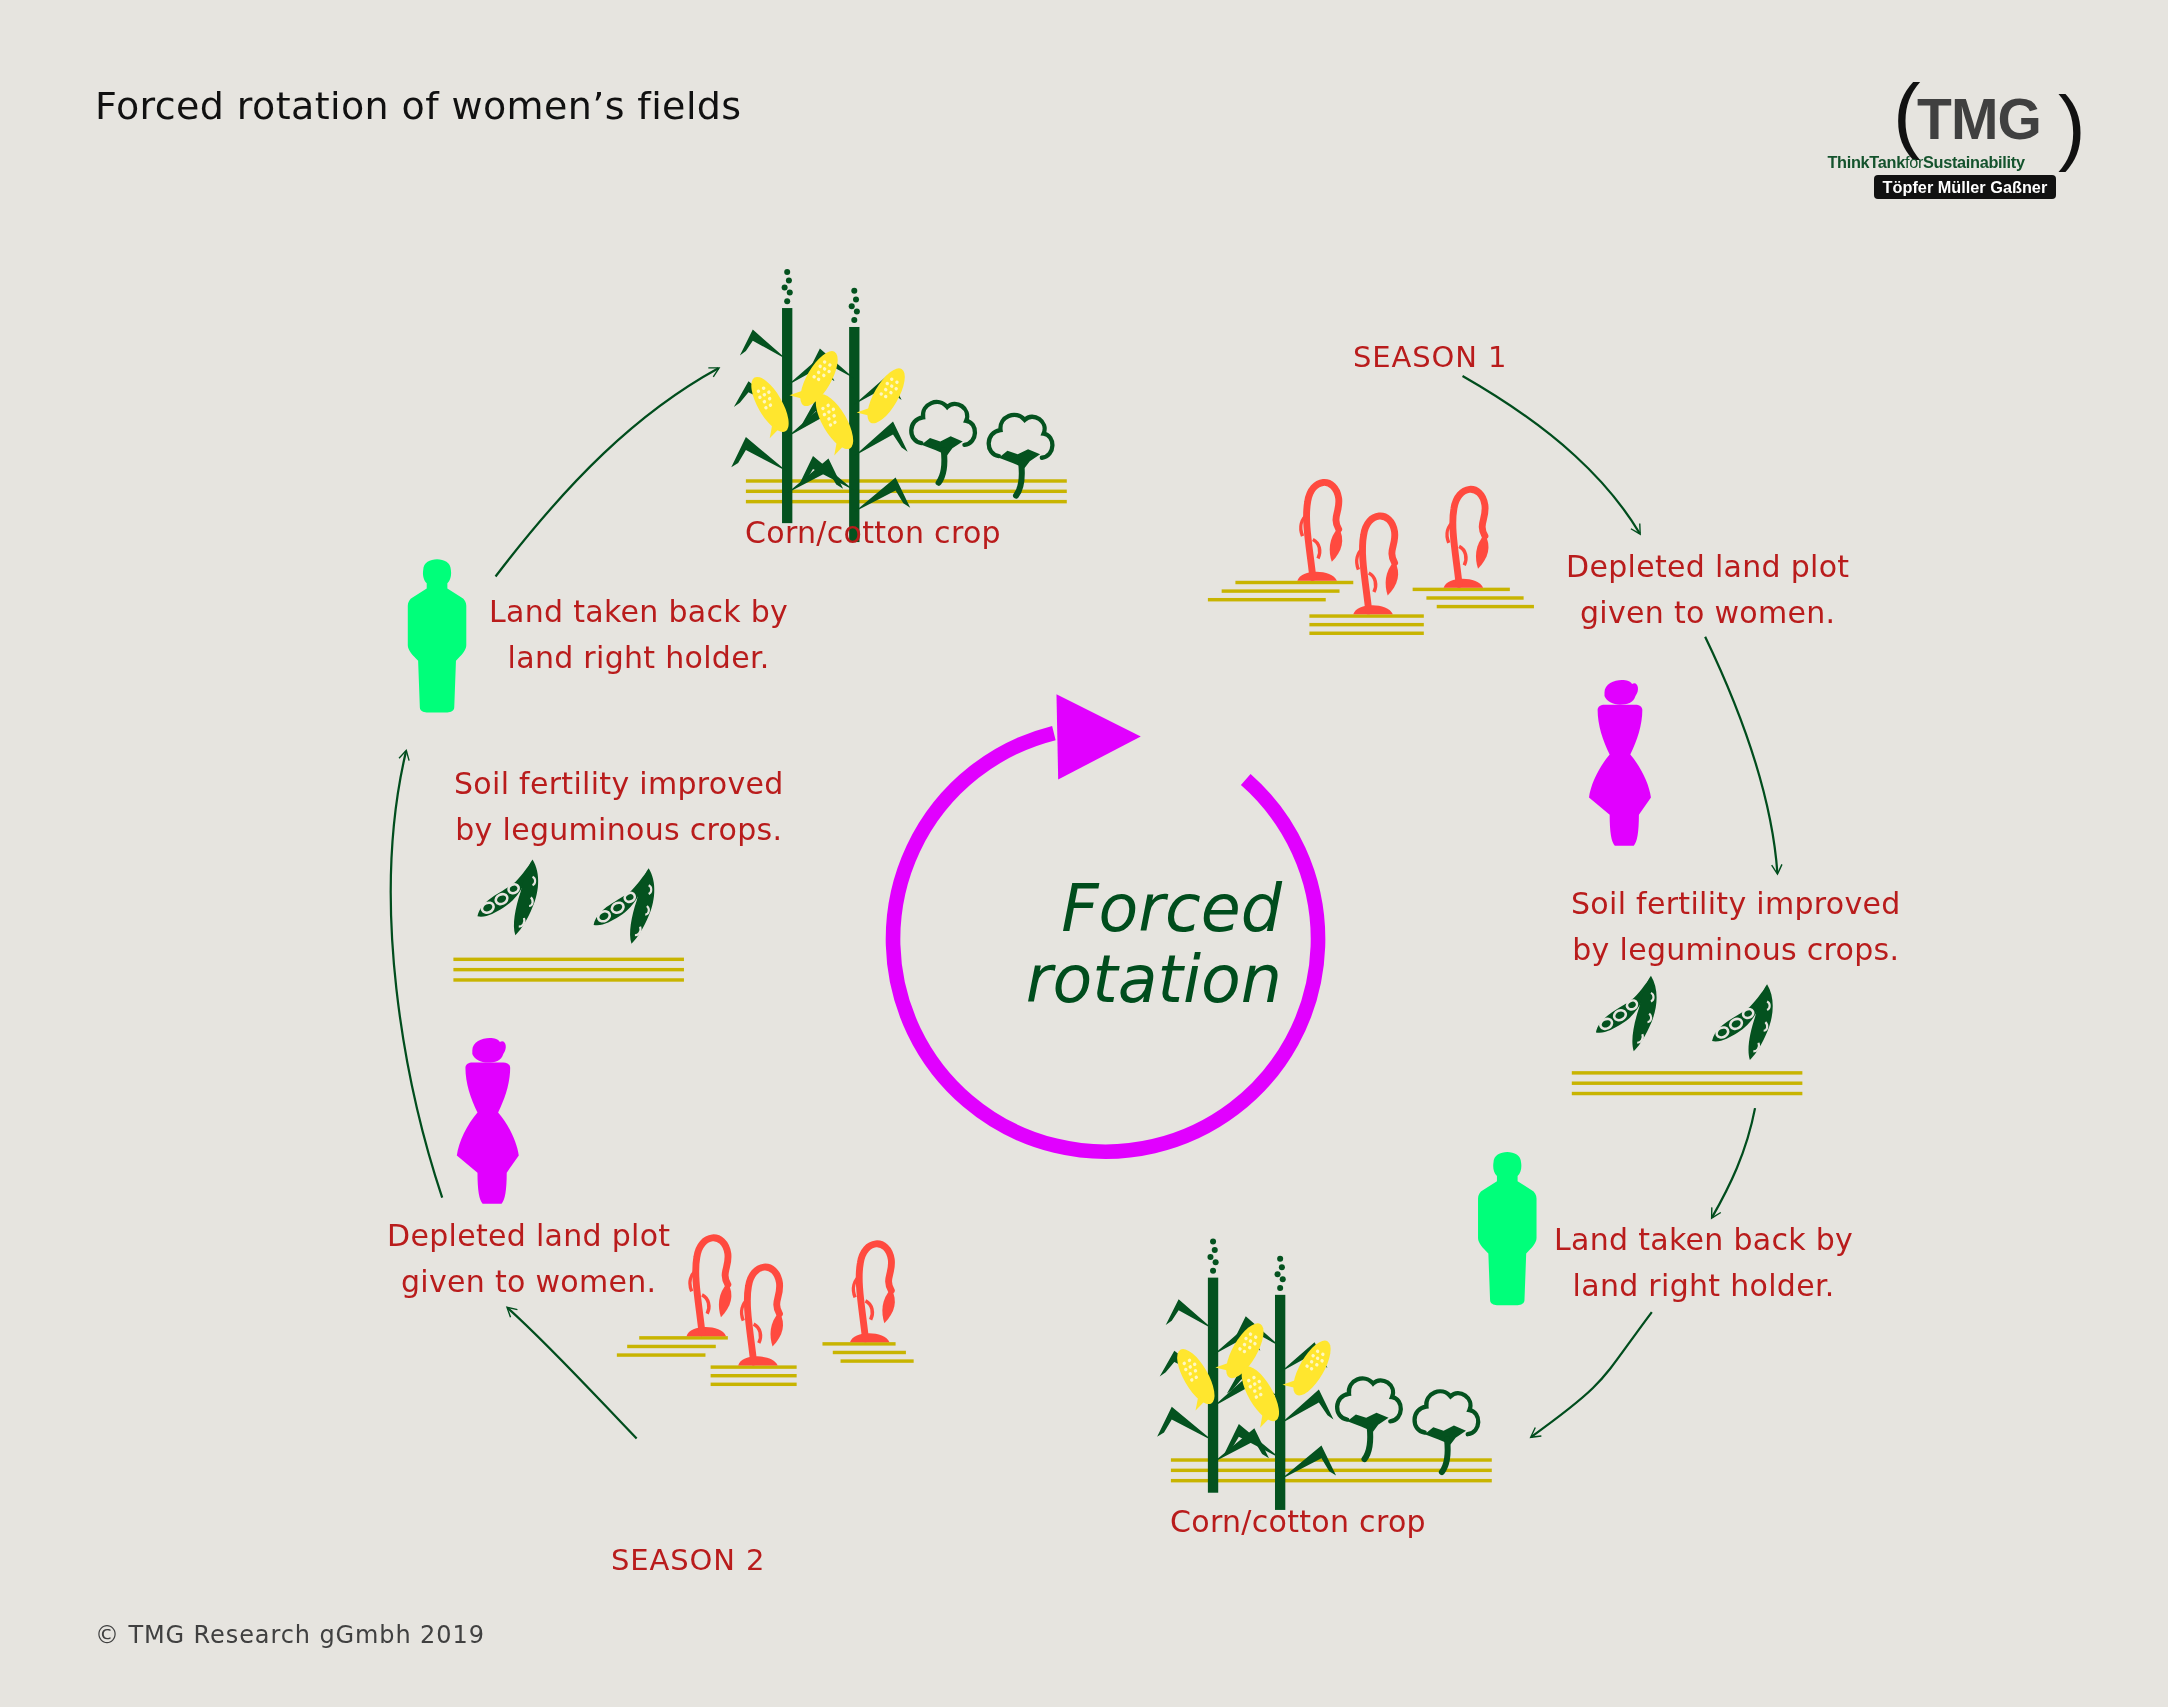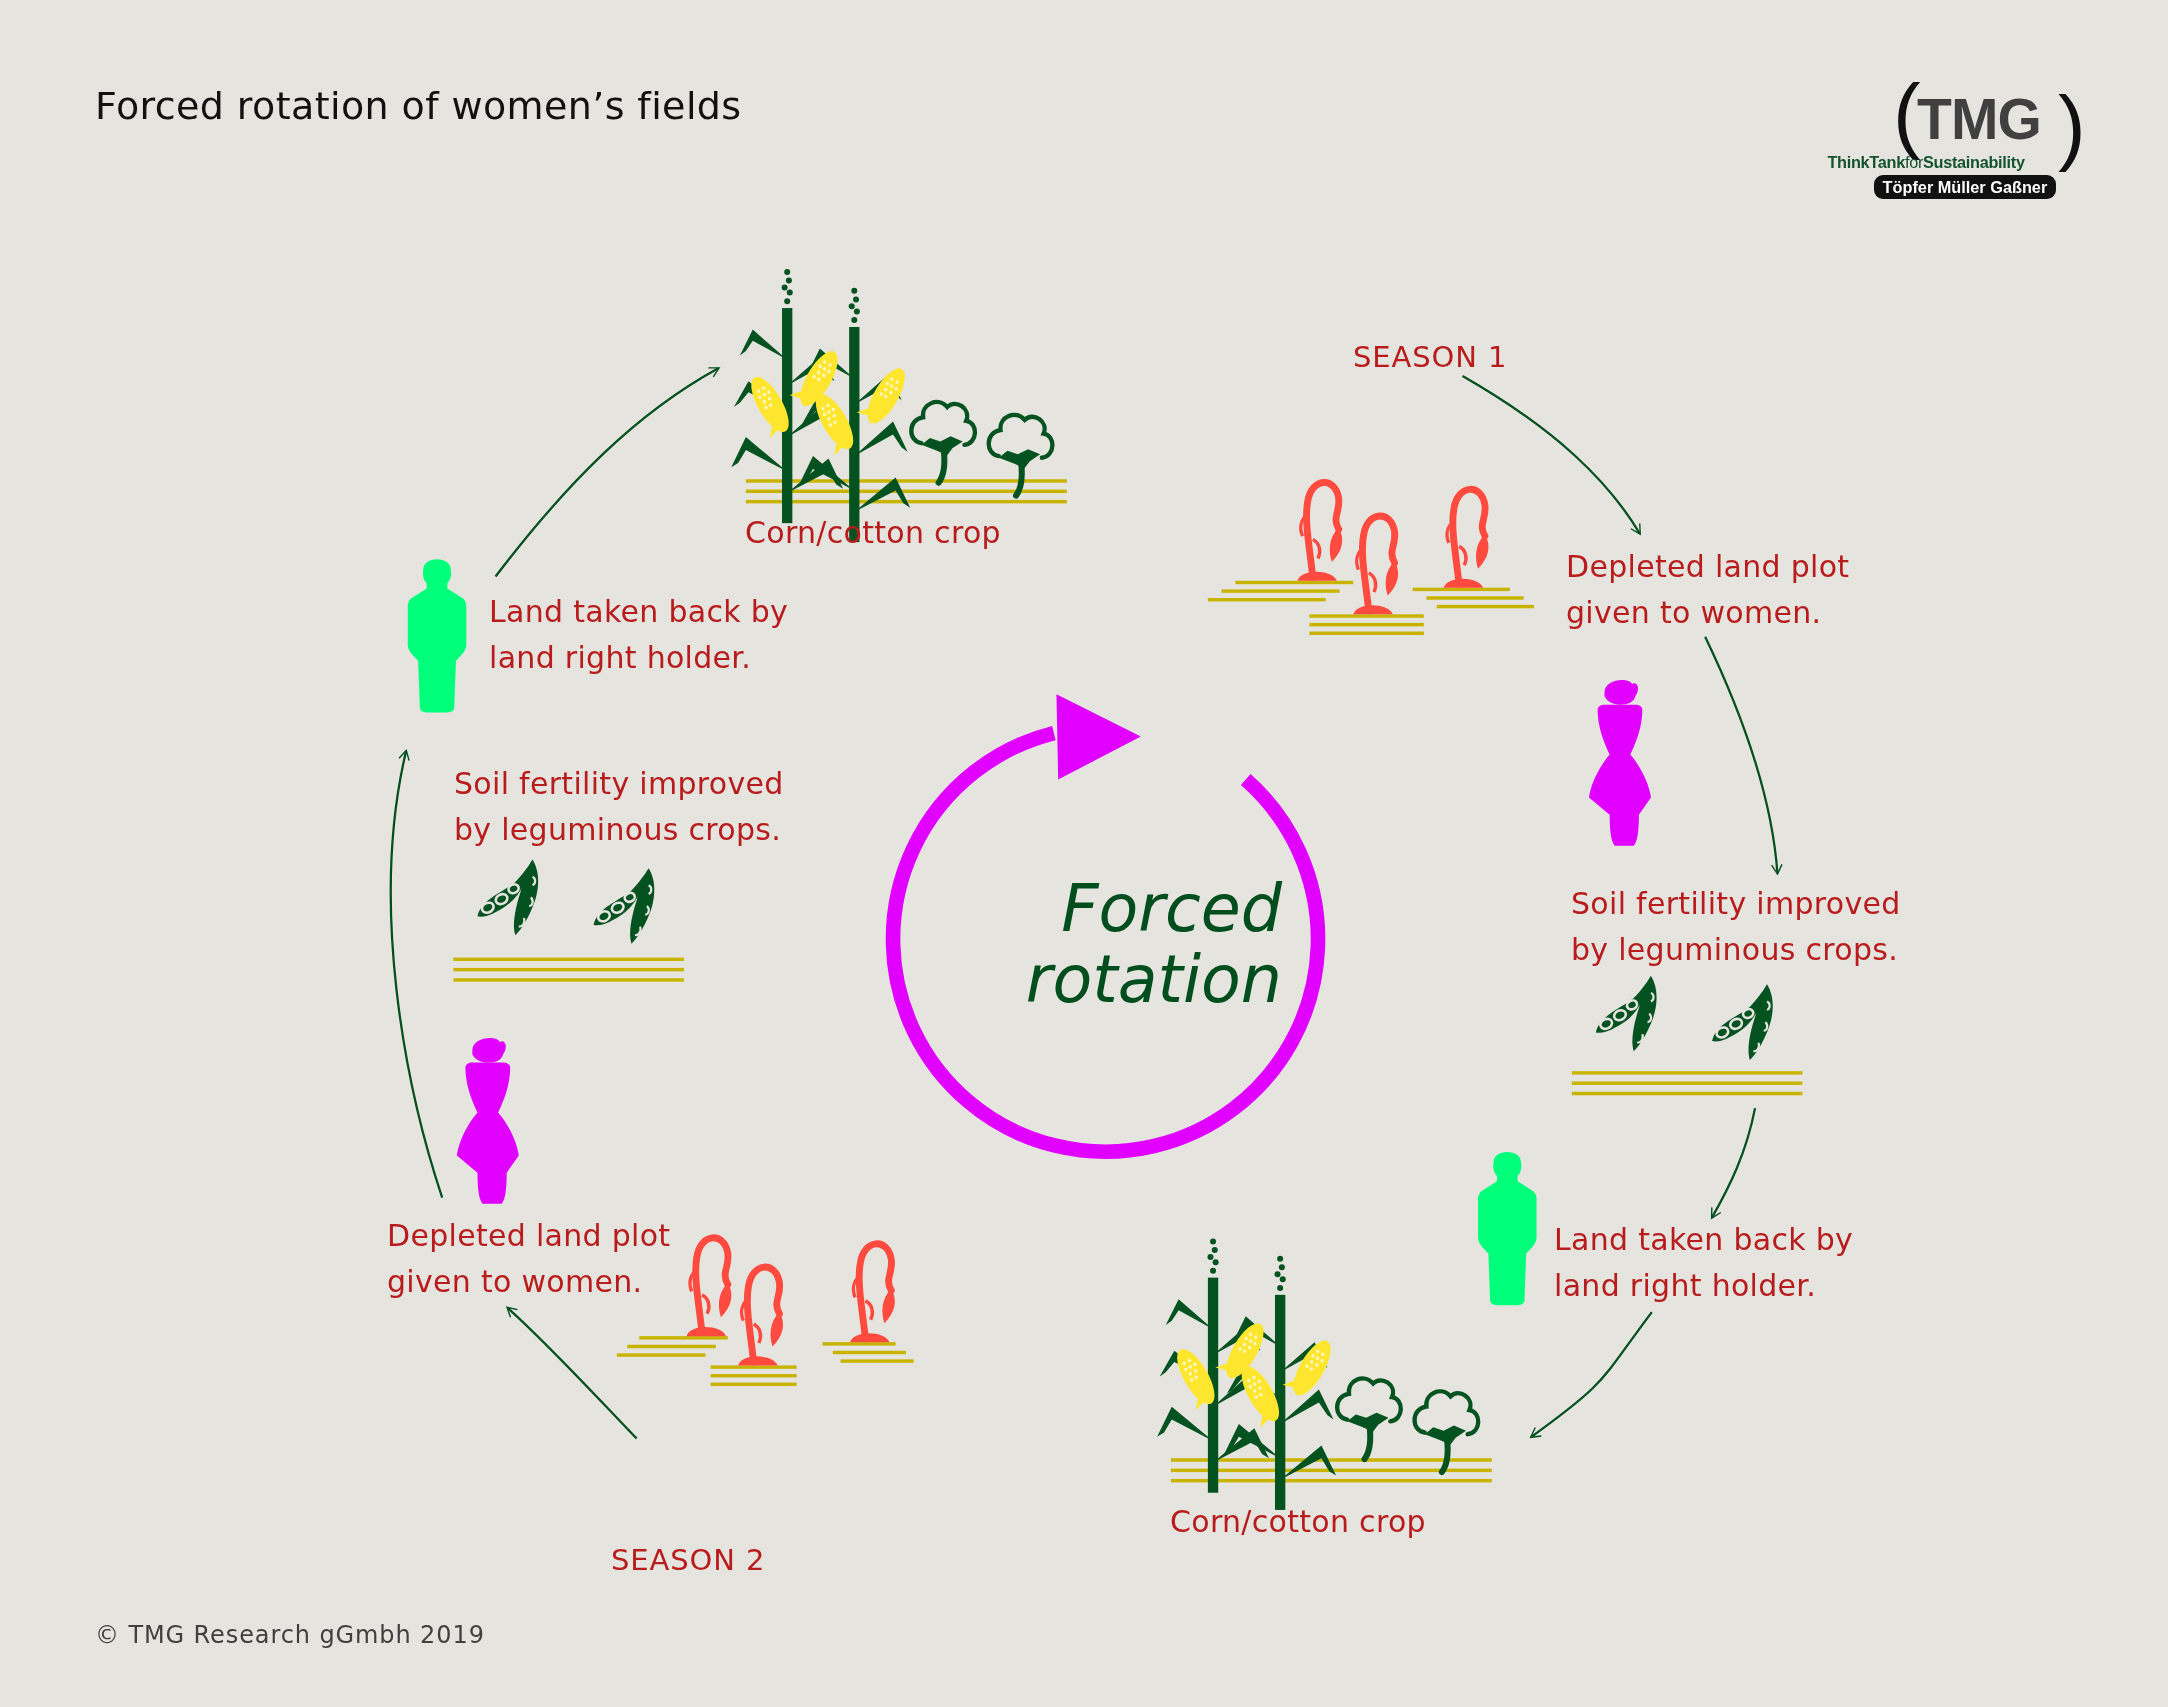--- a/index.html
+++ b/index.html
@@ -3,21 +3,21 @@
 <meta charset="utf-8">
 <style>
   html, body { margin: 0; padding: 0; }
   body {
     width: 2168px; height: 1707px;
     background: #e6e4df;
     position: relative;
     overflow: hidden;
     font-family: "DejaVu Sans", sans-serif;
   }
-  .abs { position: absolute; }
+  .abs { position: absolute; text-align: center; }
   .title {
     left: 95px; top: 84px;
     font-size: 38px; color: #111;
     letter-spacing: 0.4px;
   }
   .copyright {
     left: 95px; top: 1621px;
     font-size: 24px; color: #404040;
     letter-spacing: 0.9px;
   }
@@ -54,21 +54,21 @@
   .logo-tagline {
     position: absolute; left: 3.4px; top: 74px;
     font-size: 16.3px; color: #14532d; white-space: nowrap;
     font-family: "Liberation Sans", sans-serif; font-weight: bold;
     letter-spacing: -0.3px;
   }
   .logo-tagline .thin { font-weight: normal; }
   .logo-names {
     position: absolute; left: 50px; top: 96px;
     background: #111; color: #fff;
-    font-size: 16.3px; padding: 2.6px 8.6px; border-radius: 9px;
+    font-size: 16.3px; padding: 2.6px 8.6px; border-radius: 4px;
     font-family: "Liberation Sans", sans-serif; font-weight: bold;
     white-space: nowrap;
   }
   svg.canvas { position: absolute; left: 0; top: 0; }
 </style>
 </head>
 <body>
 
 <div class="abs title">Forced rotation of women’s fields</div>
 

